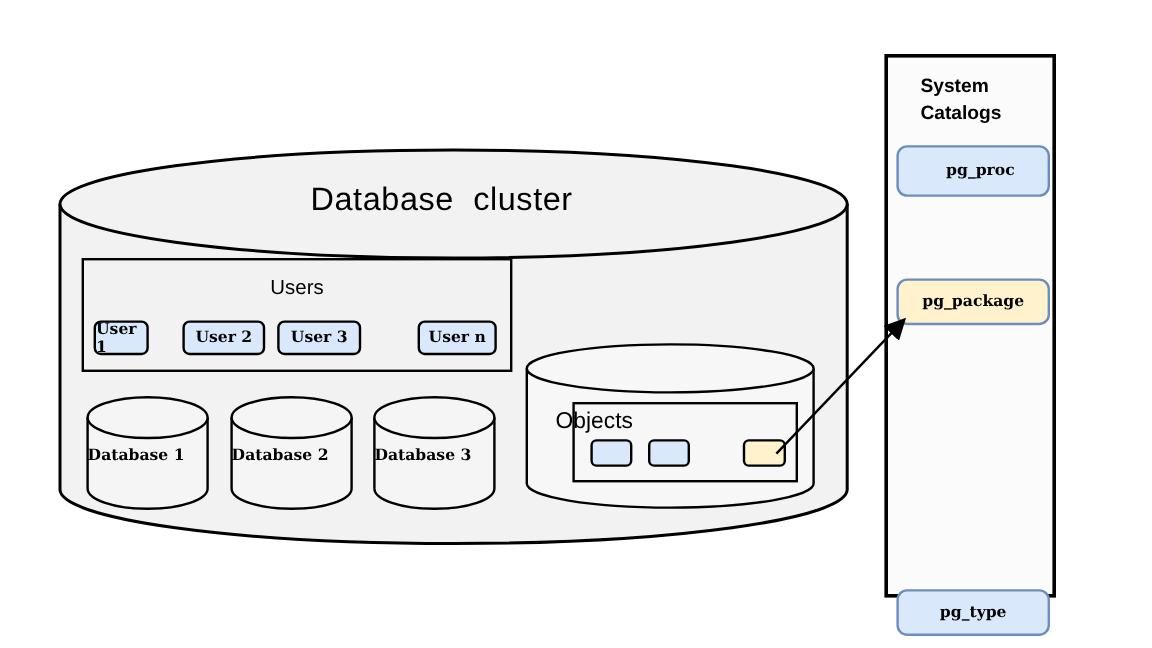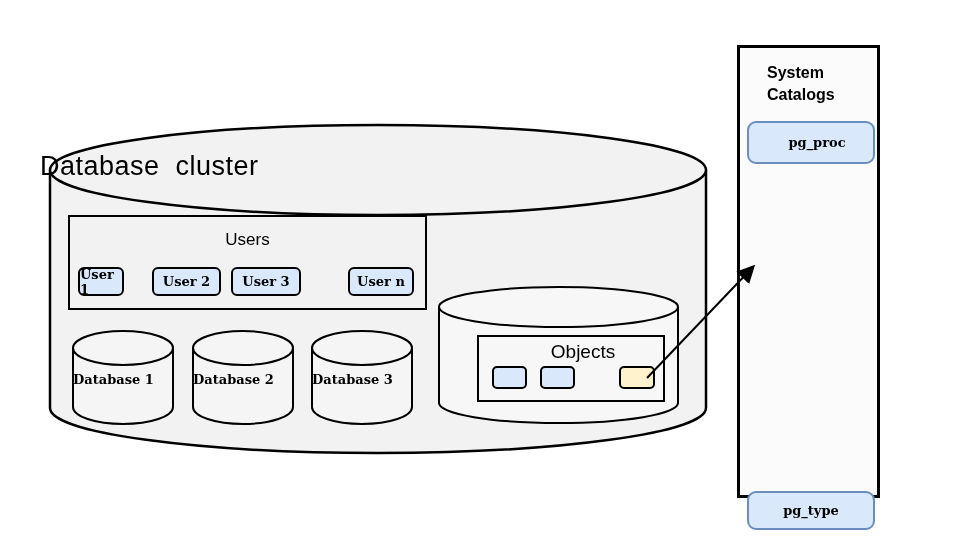--- a/index.html
+++ b/index.html
@@ -26,20 +26,21 @@
   .cluster-shape { fill: var(--cluster-fill, #f2f2f2); stroke: var(--line-color, #000); stroke-width: 2.5; }
   .db-shape      { fill: var(--db-cylinder-fill, #f5f5f5); stroke: var(--line-color, #000); stroke-width: 2; }
   .obj-shape     { fill: var(--objects-cylinder-fill, #f7f7f7); stroke: var(--line-color, #000); stroke-width: 2; }
   .arrow-line    { stroke: var(--line-color, #000); stroke-width: 2; fill: none; }
   .arrow-head    { fill: var(--line-color, #000); }
 
   
   .abs { position: absolute; }
   .cluster-title {
     left: 40px; top: 151px; width: 656px;
+    text-align: center;
     font-size: 27px;
     letter-spacing: 0.5px;
     white-space: pre;
   }
   .users-box {
     left: 68px; top: 215px; width: 359px; height: 95px;
     border: 2px solid var(--line-color, #000);
     background: transparent;
   }
   .users-title {
@@ -63,22 +64,22 @@
     font-family: "DejaVu Serif", "Liberation Serif", serif;
     font-weight: bold;
     font-size: 13px;
   }
   .objects-box {
     left: 477px; top: 335px; width: 188px; height: 67px;
     border: 2px solid var(--line-color, #000);
     background: transparent;
   }
   .objects-title {
-    left: 505px; top: 341px; width: 156px;
-    text-align: center;
+    left: 463px; top: 341px; width: 156px;
+    text-align: left;
     font-size: 19px;
   }
   .obj-chip {
     position: absolute;
     top: 366px; height: 23px;
     border: 2px solid var(--line-color, #000);
     border-radius: 5px;
     background: var(--blue-fill, #dae8fc);
   }
   .obj-chip.highlight { background: var(--yellow-fill, #fff2cc); }
@@ -164,20 +165,21 @@
     <div class="abs objects-box"></div>
     <div class="abs objects-title">Objects</div>
     <div class="obj-chip" style="left:492px; width:35px;"></div>
     <div class="obj-chip" style="left:540px; width:35px;"></div>
     <div class="obj-chip highlight" style="left:619px; width:36px;"></div>
 
     <div class="abs catalog-panel">
       <div class="catalog-title">System
 Catalogs</div>
       <div class="catalog-btn cat-0">pg_proc</div>
+      <div class="catalog-btn cat-2 highlight">pg_package</div>
       <div class="catalog-btn cat-4">pg_type</div>
     </div>
   </div>
 
   <svg id="arrow-layer" class="layer" viewBox="0 0 960 540">
     <defs>
       <marker id="arrowhead" markerWidth="9" markerHeight="9" refX="7.5" refY="4.5" orient="auto">
         <path class="arrow-head" d="M0,0 L9,4.5 L0,9 Z"></path>
       </marker>
     </defs>

